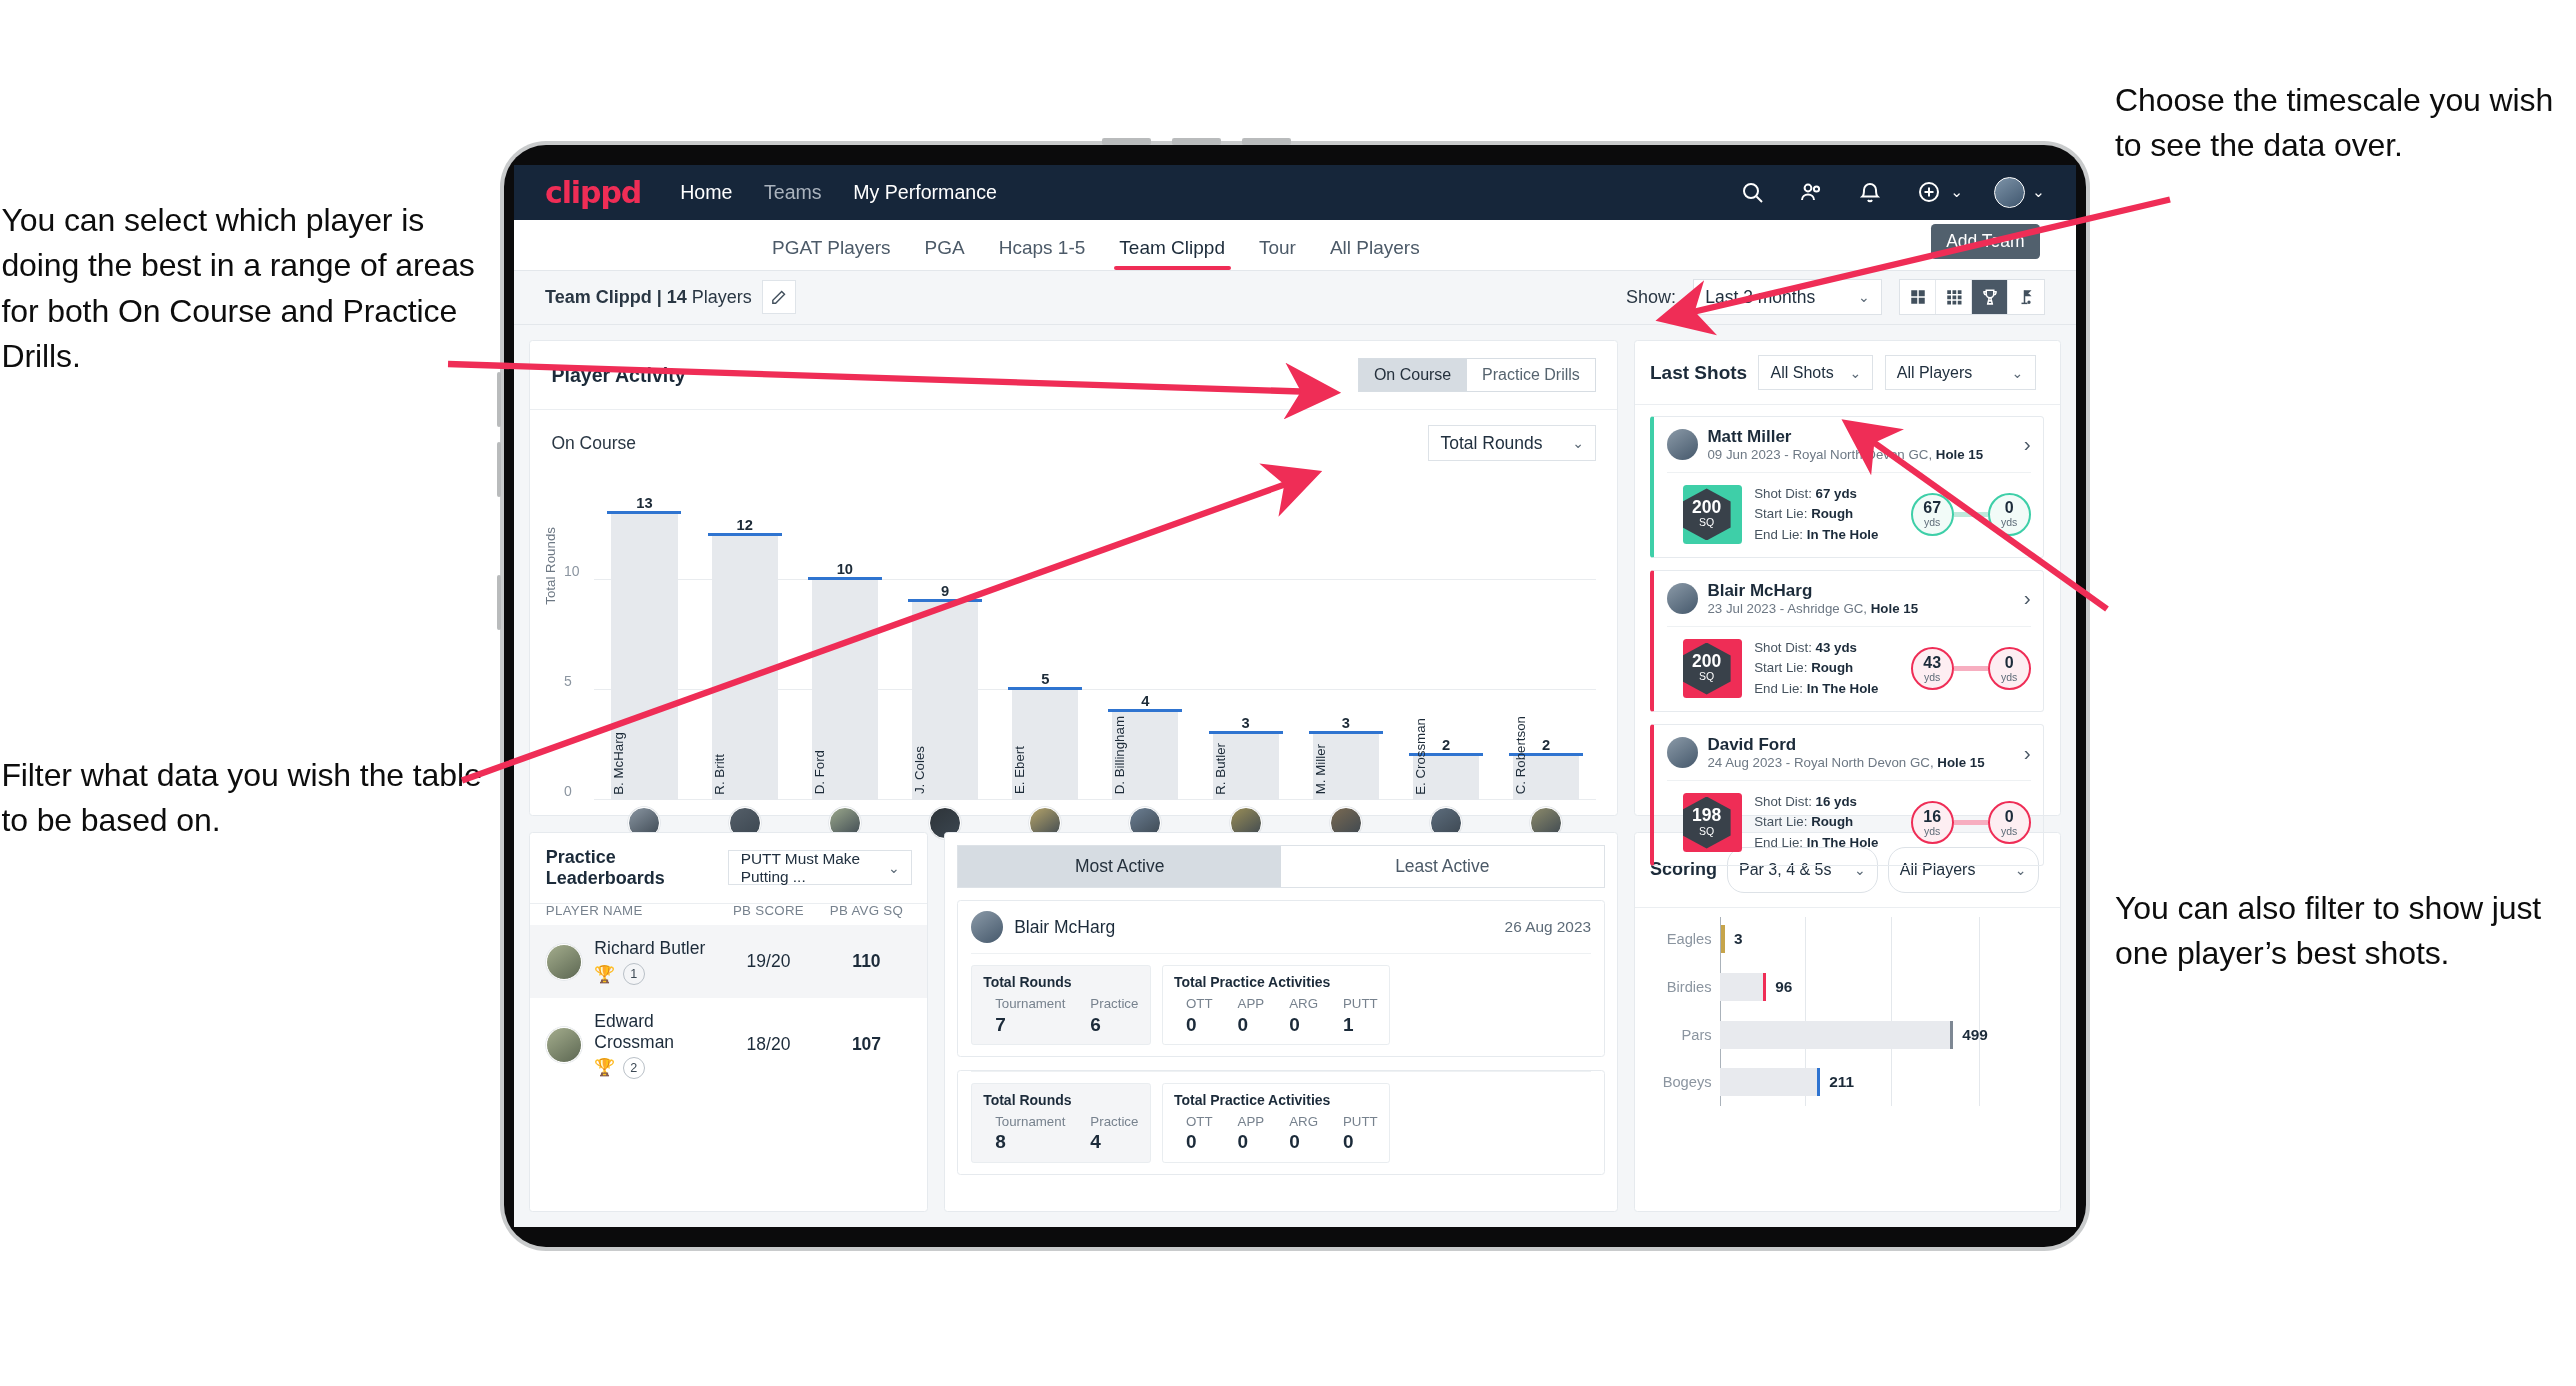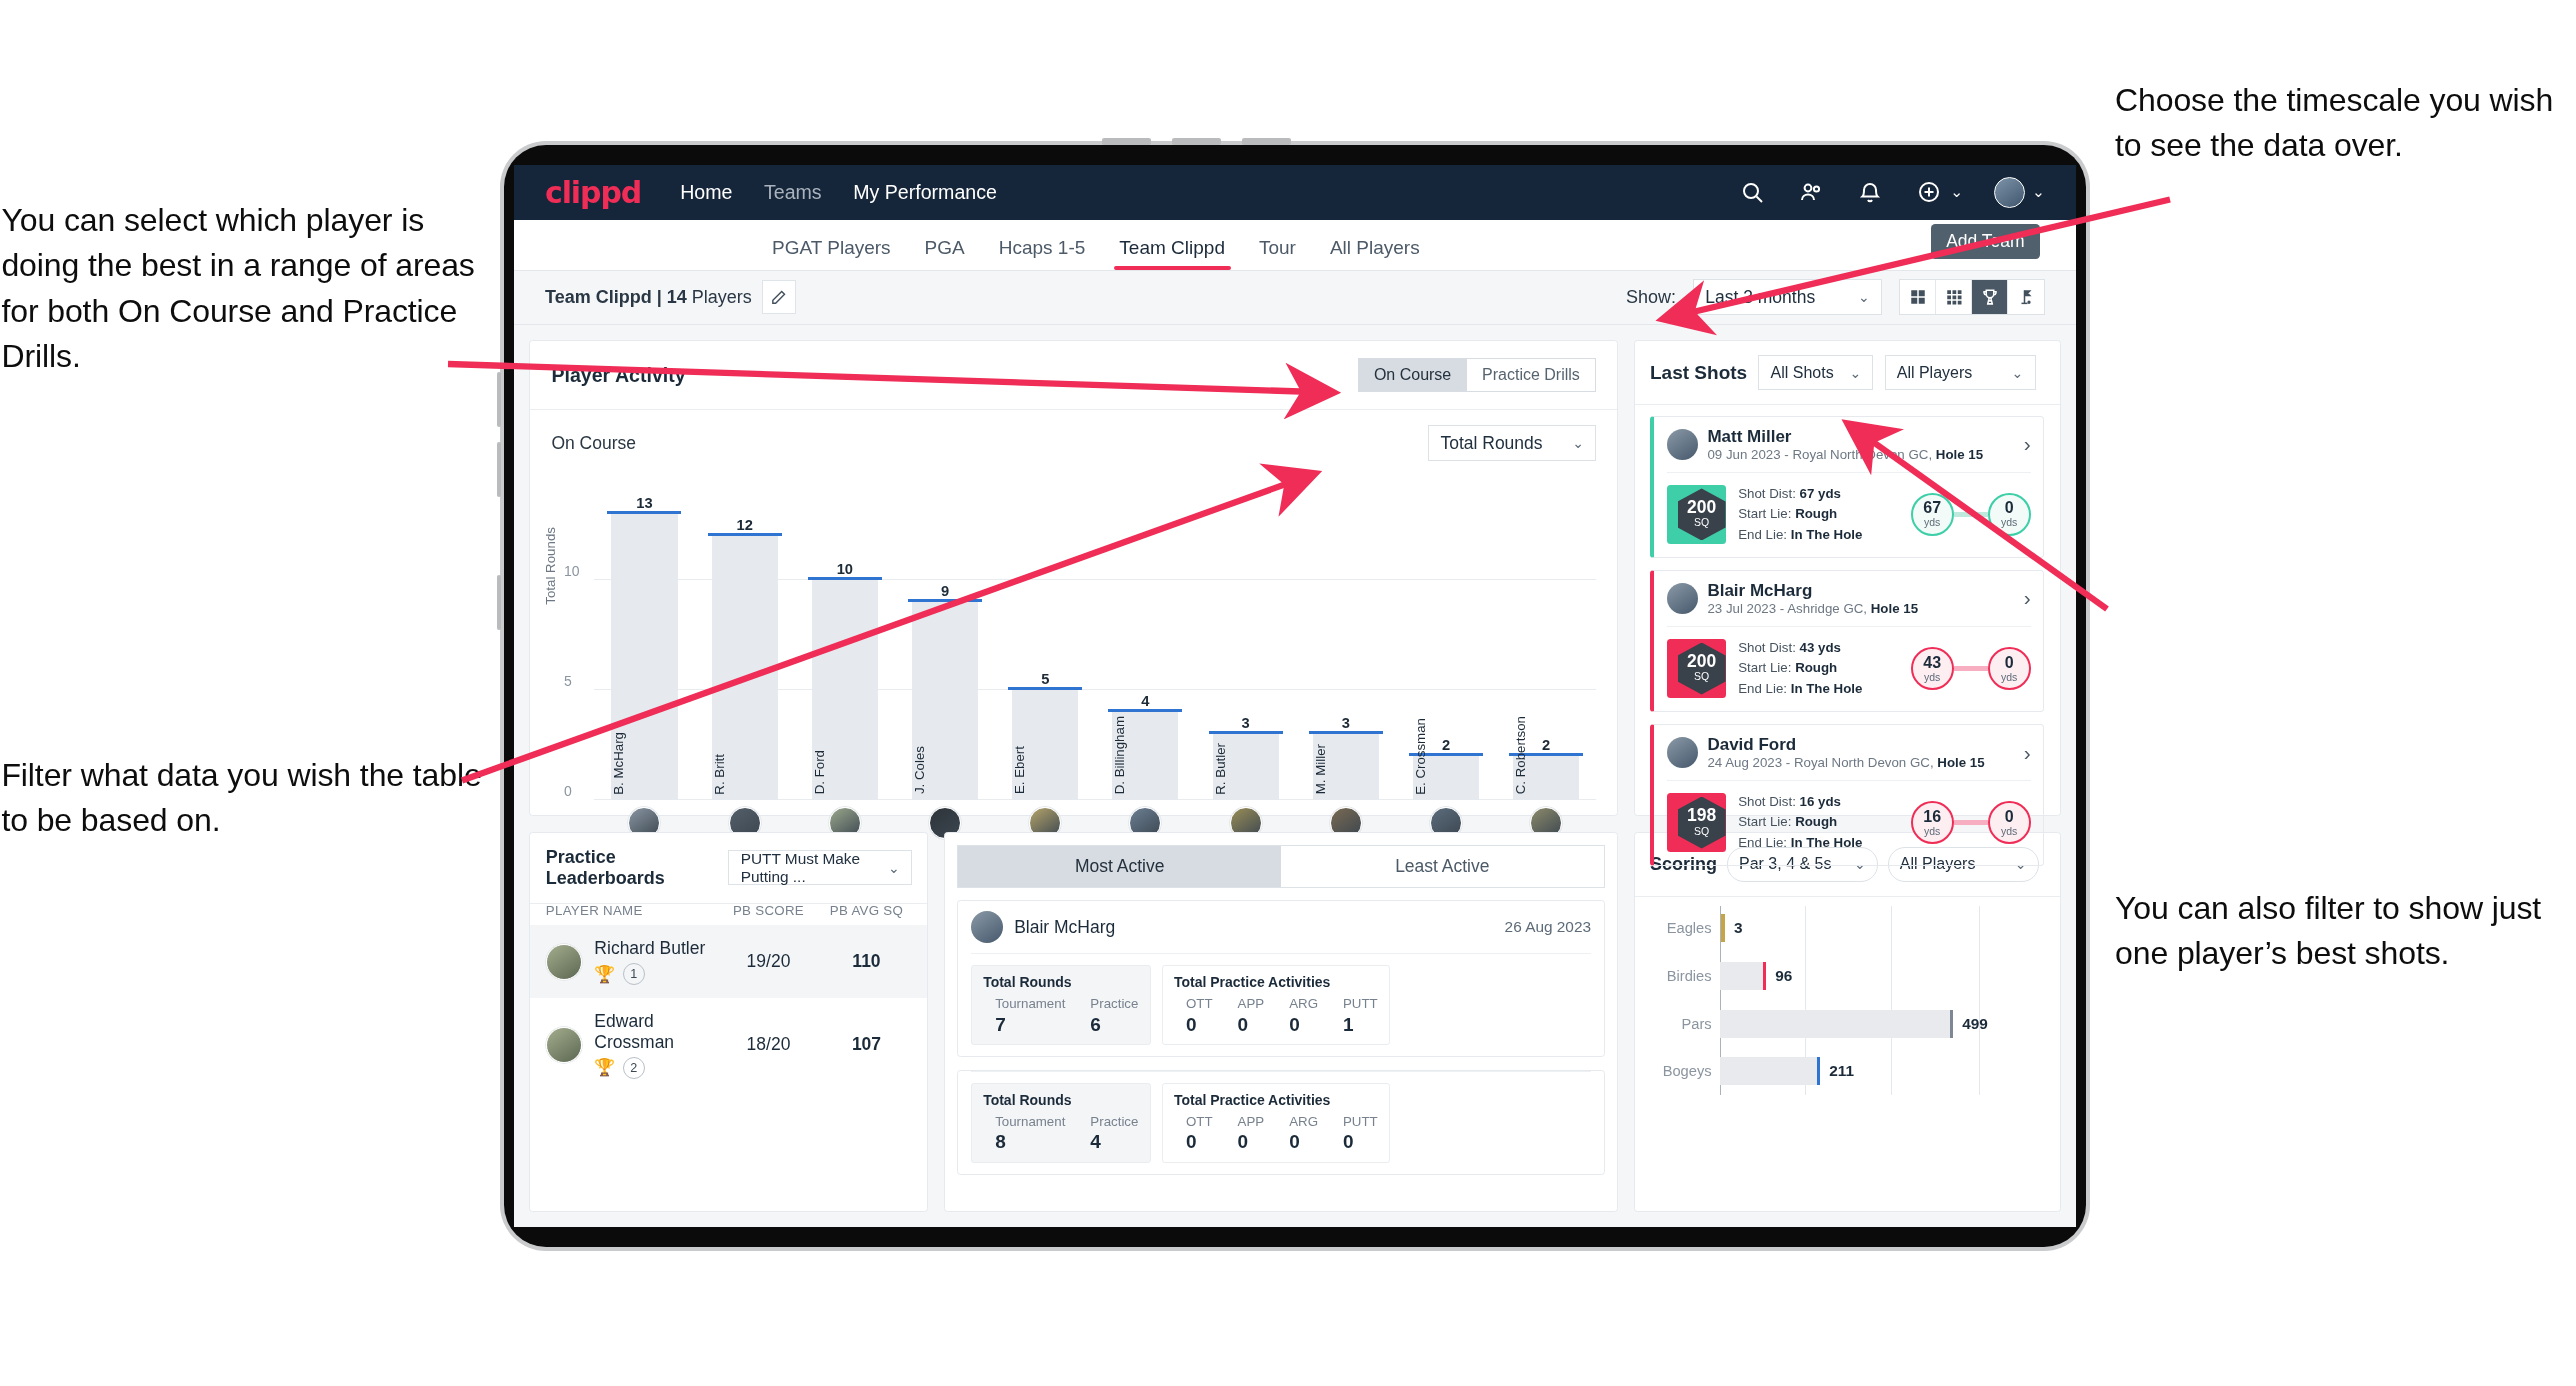--- a/index.html
+++ b/index.html
@@ -136,21 +136,21 @@
   .sc-top { display:flex; align-items:center; gap:9.8px; padding:9.8px 12.6px; }
   .sc-av { width:31px; height:31px; border-radius:50%;
            background:linear-gradient(145deg,#8b9aa8,#45586b); flex:none; }
   .sc-name { font-size:17px; font-weight:700; color:#1c2b3a; }
   .sc-meta { font-size:13.3px; color:#6d7884; }
   .sc-meta b { color:#1c2b3a; }
   .sc-arrow { margin-left:auto; font-size:21px; color:#4a5866; }
   .sc-line { height:0.7px; background:#eef1f3; margin:0 12.6px; }
   .sc-body { display:flex; align-items:center; gap:12.6px; padding:11.2px 12.6px; }
   .hexwrap { width:59px; height:59px; border-radius:3.5px; background:#3ecfa8;
-             display:flex; align-items:center; justify-content:flex-end; flex:none; }
+             display:flex; align-items:center; justify-content:flex-start; flex:none;margin-left:16px; }
   .hexwrap.pink { background:#ef2d56; }
   .hex { width:48px; height:52px; background:#39414a; display:flex; flex-direction:column;
          align-items:center; justify-content:center; color:#fff;
          clip-path:polygon(50% 0,100% 25%,100% 75%,50% 100%,0 75%,0 25%); }
   .hex .n { font-size:17.5px; font-weight:700; line-height:1; }
   .hex .u { font-size:10.5px; line-height:1.3; }
   .sc-stats { font-size:13.3px; color:#46535f; line-height:1.55; }
   .sc-stats b { color:#1c2b3a; }
   .dumb { margin-left:auto; display:flex; align-items:center; }
   .node { width:43px; height:43px; border-radius:50%; border:2.1px solid #3ecfa8;
@@ -204,21 +204,21 @@
   .panel { border:0.7px solid #e9edf0; border-radius:2.8px; padding:8.4px 11.2px; }
   .panel.grey { background:#f4f5f7; }
   .panel-t { font-size:14px; font-weight:700; color:#1c2b3a; margin-bottom:5.6px; }
   .kv { display:flex; gap:25px;margin-left:12px; }
   .kv .k { font-size:13.3px; color:#77828e; }
   .kv .v { font-size:19px; font-weight:700; color:#1c2b3a; margin-top:2.8px; }
 
   .sc { width:427px; }
   .sc-head { display:flex; align-items:center; gap:9.8px; padding:14px 15.4px; }
   .sc-t { font-size:18px; font-weight:700; color:#1c2b3a; }
-  .sc-head .select { height:35px; font-size:16px;border-radius:17px; }
+  .sc-head .select { height:46px; font-size:16px;border-radius:17px; }
   .hchart { position:relative; margin:9.8px 15.4px 0 15.4px; height:189px; }
   .vgrid { position:absolute; top:0; bottom:0; width:0.7px; background:#e4e8ec; }
   .hrow { position:absolute; left:0; right:0; display:flex; align-items:center; }
   .hlabel { width:70px; text-align:right; padding-right:8.4px; font-size:14.7px;
             color:#8b95a0; }
   .hbar { height:28px; background:#e8eaee; position:relative; }
   .hbar:after { content:""; position:absolute; right:-2.1px; top:0; bottom:0; width:3.5px; }
   .hval { font-size:15.4px; font-weight:700; color:#1c2b3a; margin-left:11.2px; }
 </style>
 </head>

